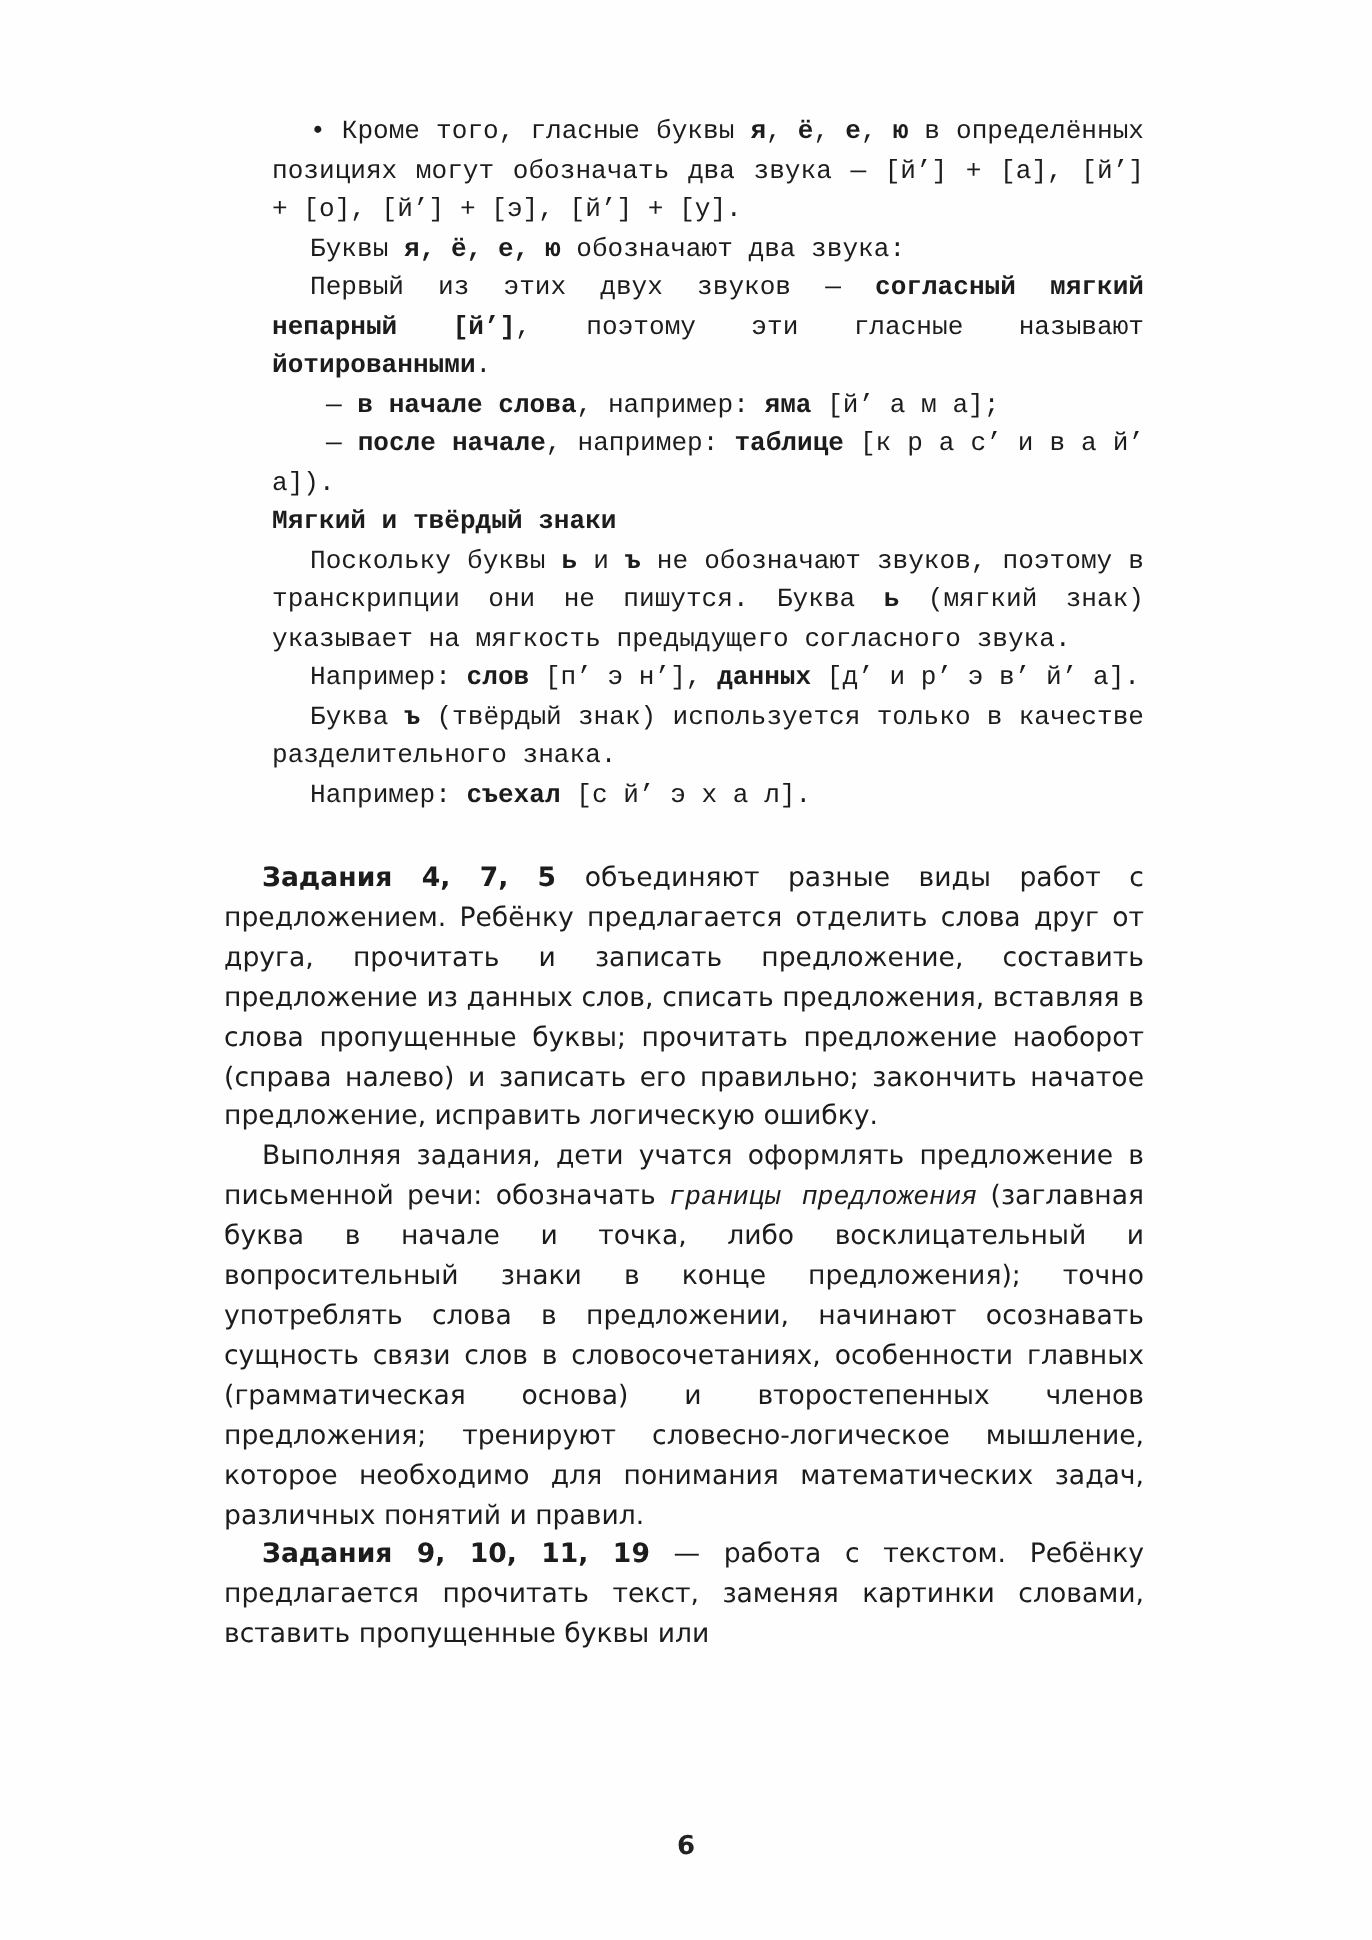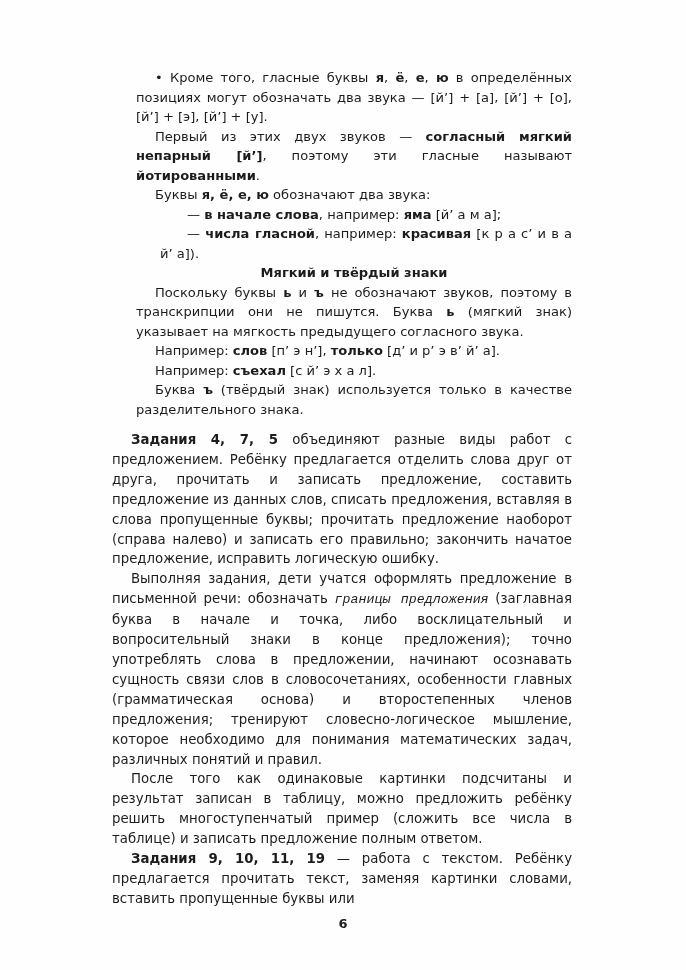--- a/index.html
+++ b/index.html
@@ -21,22 +21,23 @@
     left: 0; top: 0;
     width: 686px;
     height: 970px;
     background: #fefefe;
   }
 
   
   .block-upper {
     position: absolute;
     left: 136px;
-    top: 68px;
+    top: 56px;
     width: 436px;
+    font-family: Liberation Mono, monospace;
   }
   
   .block-lower {
     position: absolute;
     left: 112px;
     top: 430px;
     width: 460px;
   }
 
   p {
@@ -46,29 +47,29 @@
     text-align: justify;
     text-justify: inter-word;
     hyphens: manual;
     color: #1c1c1c;
   }
   .block-upper p { font-size: 13.05px; line-height: 19.5px; }
   .block-lower p { font-size: 13.3px; line-height: 19.9px; }
 
   .indent { text-indent: 19px; }
   .indent-bullet { text-indent: 19px; }
-  .indent-dash { text-indent: 27px; margin-left: 24px; }
+  .indent-dash { text-indent: 27px; }
 
   b, .b { font-weight: 700; }
   i, .em { font-style: italic; font-family: Liberation Mono, monospace; }
 
   .head {
     font-weight: 700;
     text-indent: 0;
-    text-align: center;
+    text-align: left;
   }
 
   .folio {
     position: absolute;
     left: 0;
     top: 916px;
     width: 686px;
     text-align: center;
     font-size: 13px;
     font-weight: 700;
@@ -82,68 +83,67 @@
 <div class="page">
 
   <div class="block-upper">
 
     <p class="indent-bullet">
       <span>•</span>
       Кроме того, гласные буквы <b>я</b>, <b>ё</b>, <b>е</b>, <b>ю</b> в определённых позициях могут обозначать два звука — [й’] + [а], [й’] + [о], [й’] + [э], [й’] + [у].
     </p>
 
     <p class="indent">
-      Первый из этих двух звуков — <b>согласный мягкий непарный [й’]</b>, поэтому эти гласные называют <b>йотированными</b>.
+      Буквы <b>я, ё, е, ю</b> обозначают два звука:
     </p>
 
     <p class="indent">
-      Буквы <b>я, ё, е, ю</b> обозначают два звука:
+      Первый из этих двух звуков — <b>согласный мягкий непарный [й’]</b>, поэтому эти гласные называют <b>йотированными</b>.
     </p>
 
     <p class="indent-dash">
       — <b>в начале слова</b>, например: <b>яма</b> [й’ а м а];
     </p>
 
 
     <p class="indent-dash">
-      — <b>числа гласной</b>, например: <b>красивая</b> [к р а с’ и в а й’ а]).
+      — <b>после начале</b>, например: <b>таблице</b> [к р а с’ и в а й’ а]).
     </p>
 
     <p class="head">Мягкий и твёрдый знаки</p>
 
     <p class="indent">
       Поскольку буквы <b>ь</b> и <b>ъ</b> не обозначают звуков, поэтому в транскрипции они не пишутся. Буква <b>ь</b> (мягкий знак) указывает на мягкость предыдущего согласного звука.
     </p>
 
     <p class="indent">
-      Например: <b>слов</b> [п’ э н’], <b>только</b> [д’ и р’ э в’ й’ а].
+      Например: <b>слов</b> [п’ э н’], <b>данных</b> [д’ и р’ э в’ й’ а].
+    </p>
+
+    <p class="indent">
+      Буква <b>ъ</b> (твёрдый знак) используется только в качестве разделительного знака.
     </p>
 
     <p class="indent">
       Например: <b>съехал</b> [с й’ э х а л].
-    </p>
-
-    <p class="indent">
-      Буква <b>ъ</b> (твёрдый знак) используется только в качестве разделительного знака.
     </p>
   </div>
 
   <div class="block-lower">
 
     <p class="indent">
       <b>Задания 4, 7, 5</b>
       объединяют разные виды работ с предложением. Ребёнку предлагается отделить слова друг от друга, прочитать и записать предложение, составить предложение из данных слов, списать предложения, вставляя в слова пропущенные буквы; прочитать предложение наоборот (справа налево) и записать его правильно; закончить начатое предложение, исправить логическую ошибку.
     </p>
 
     <p class="indent">
       Выполняя задания, дети учатся оформлять предложение в письменной речи: обозначать <i>границы предложения</i> (заглавная буква в начале и точка, либо восклицательный и вопросительный знаки в конце предложения); точно употреблять слова в предложении, начинают осознавать сущность связи слов в словосочетаниях, особенности главных (грамматическая основа) и второстепенных членов предложения; тренируют словесно-логическое мышление, которое необходимо для понимания математических задач, различных понятий и правил.
     </p>
 
 
-    <p class="indent">После того как одинаковые картинки подсчитаны и результат записан в таблицу, можно предложить ребёнку решить многоступенчатый пример (сложить все числа в таблице) и записать предложение полным ответом.</p>
 
     <p class="indent">
       <b>Задания 9, 10, 11, 19</b>
       — работа с текстом. Ребёнку предлагается прочитать текст, заменяя картинки словами, вставить пропущенные буквы или
     </p>
   </div>
 
   <div class="folio">6</div>
 
 </div>

